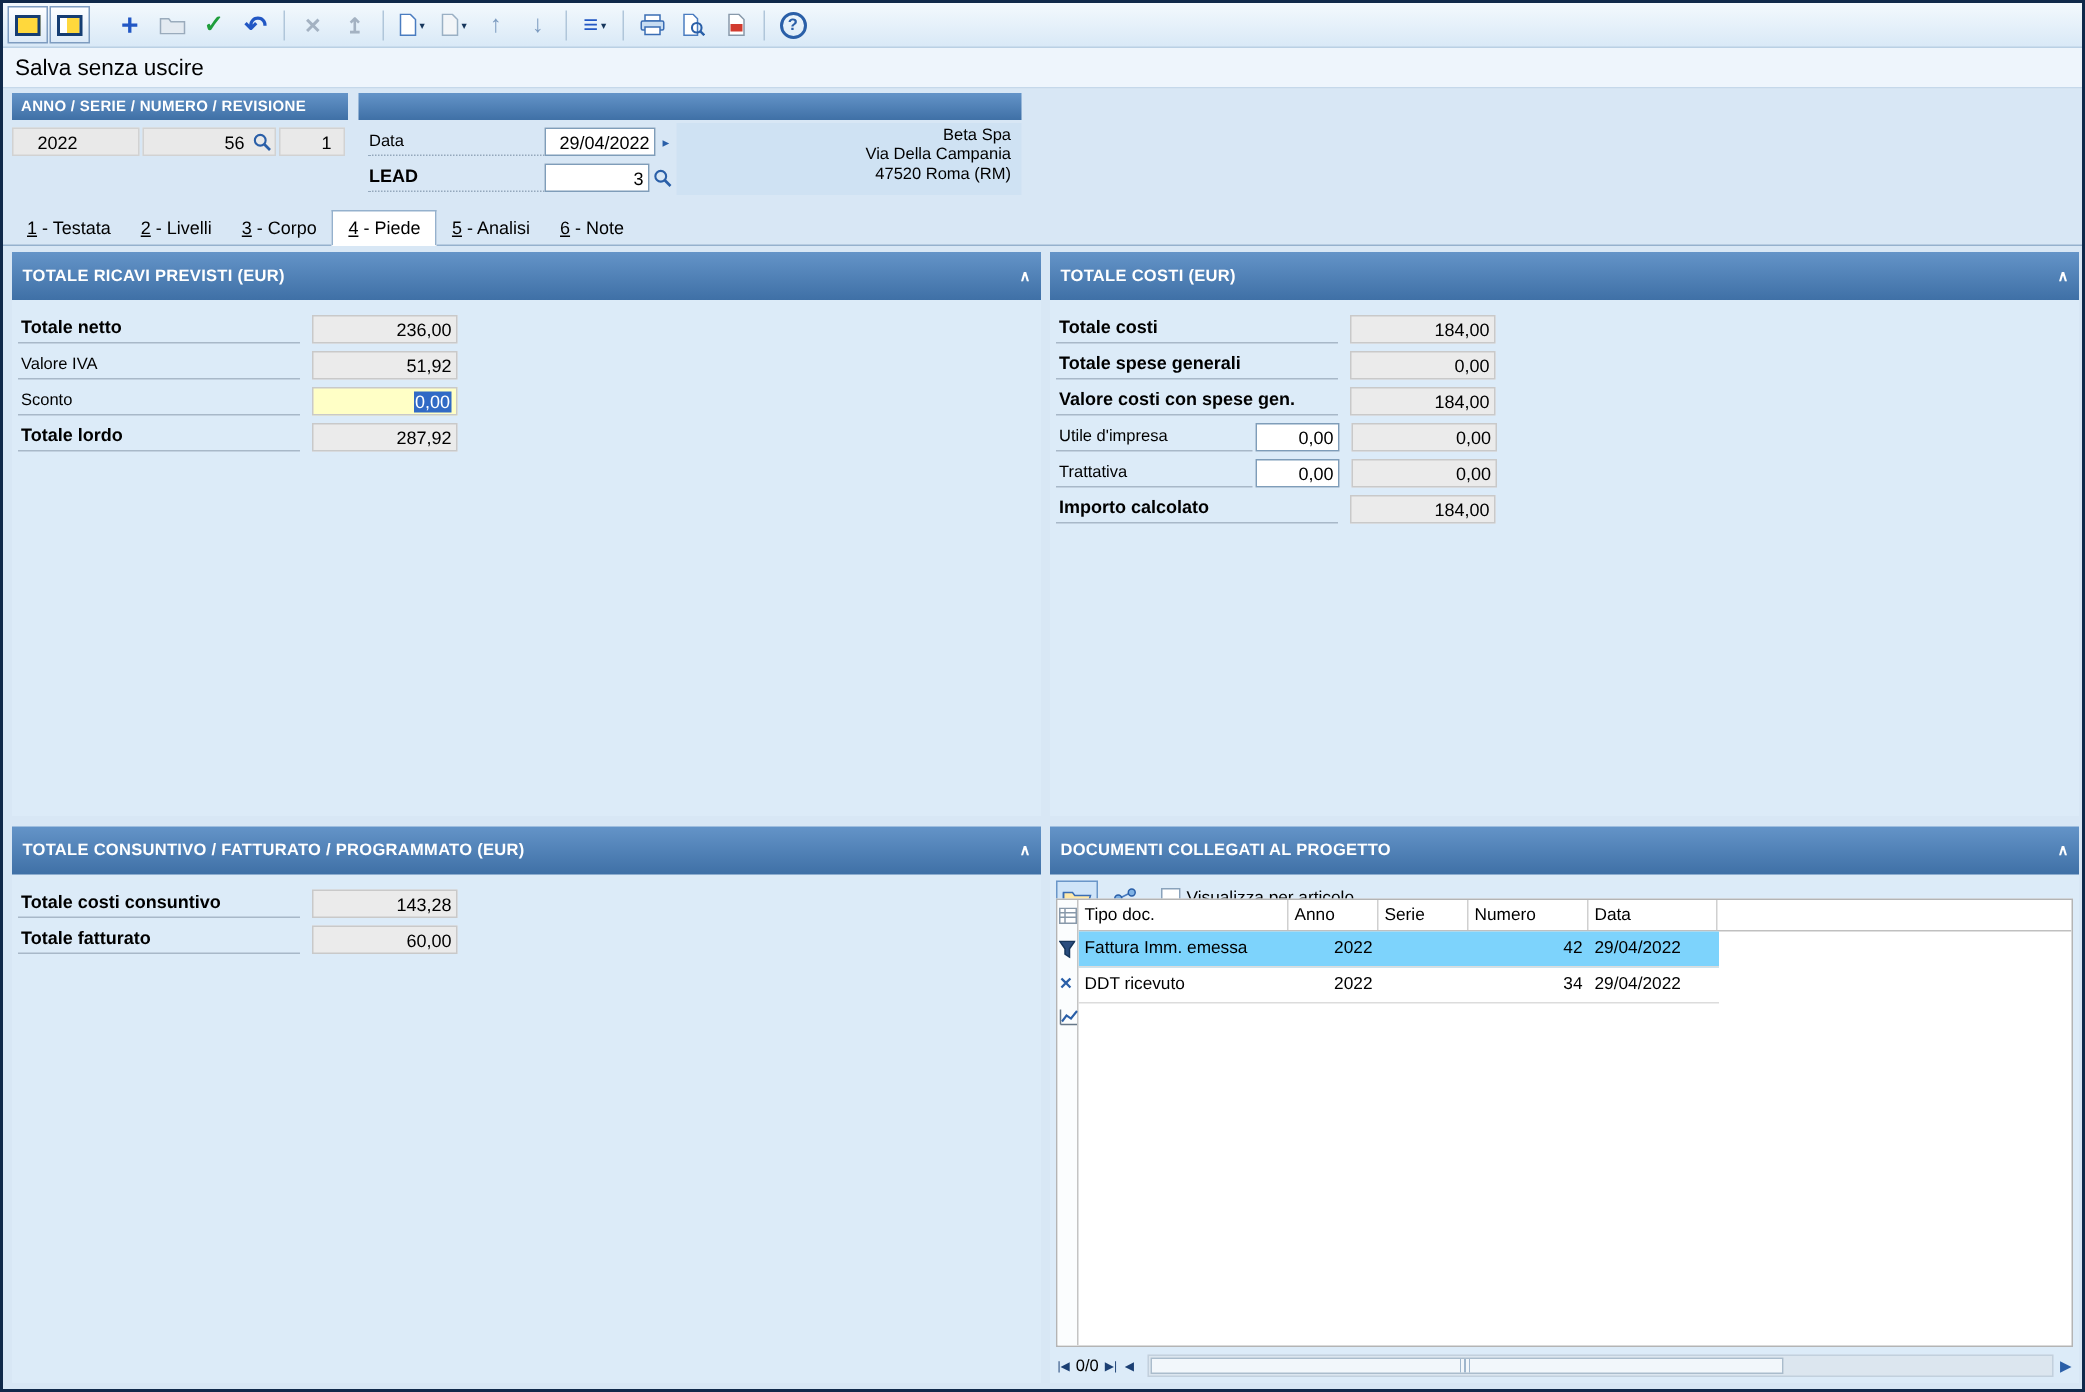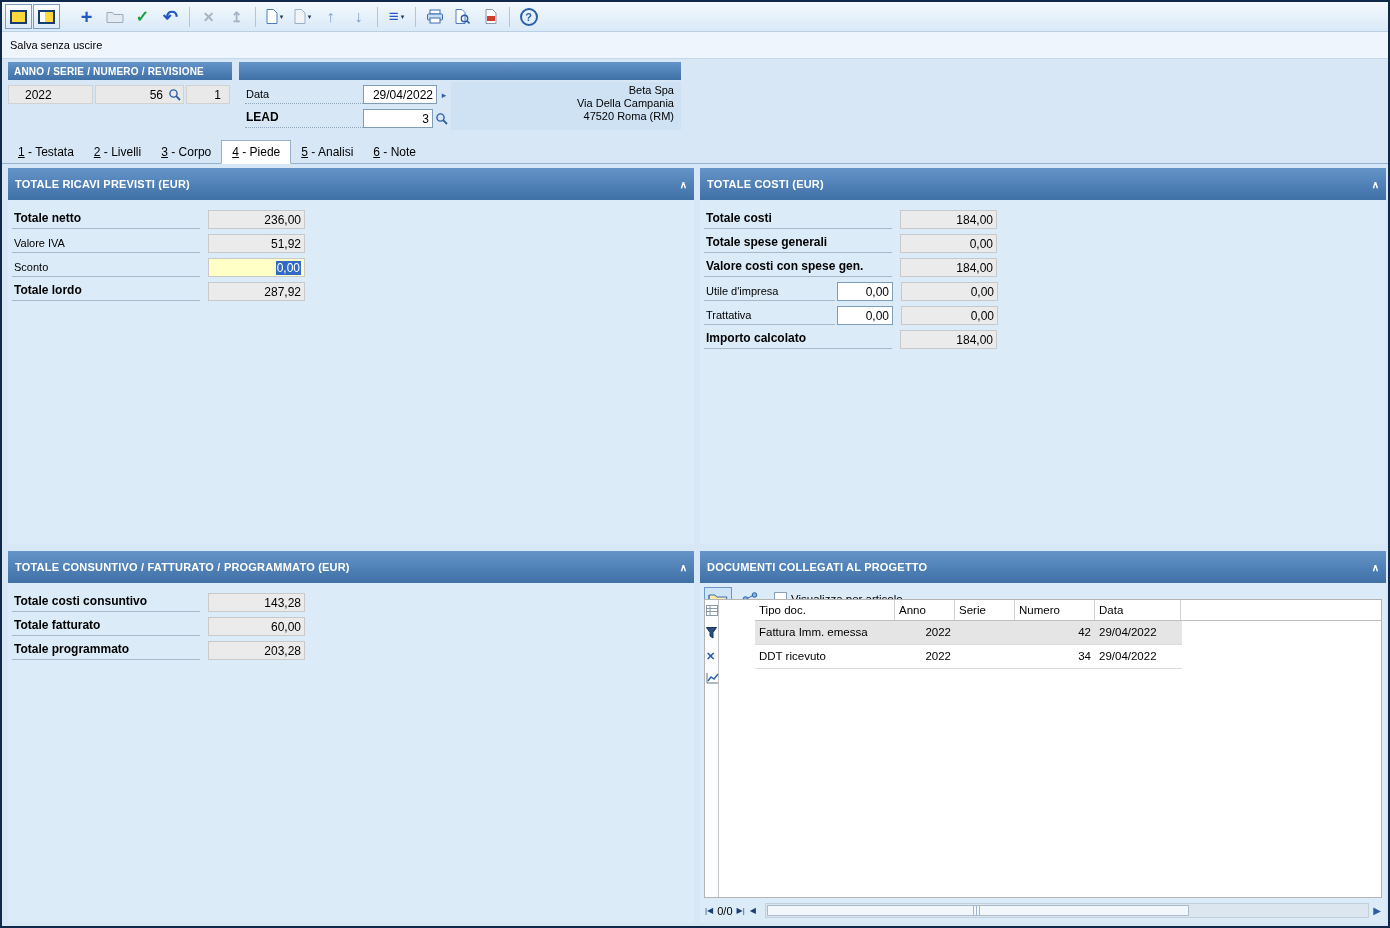--- a/index.html
+++ b/index.html
@@ -25,21 +25,21 @@
   .caret { font-size:7px; color:#16365c; margin-left:2px; }
   .help { width:18px; height:18px; border:2px solid #2a5fa8; border-radius:50%; color:#2a5fa8;
           font-size:11px; font-weight:bold; display:flex; align-items:center; justify-content:center; }
   .ybtn { border:1px solid #7e9cc0; background:linear-gradient(#fdfeff,#dceaf8); }
   .yico { width:17px; height:14px; background:#ffd83c; border:2px solid #153d72; display:block; }
   .yico.y2 { background:linear-gradient(90deg,#fff 0 5px,#ffd83c 5px); }
   .ml { margin-left:12px; }
 
   
   .statusbar { height:27px; background:#eef5fc; border-bottom:1px solid #c5d8ea;
-               display:flex; align-items:center; padding-left:8px; font-size:11px; }
+               display:flex; align-items:center; padding-left:8px; font-size:15px; }
 
   
   .bluebar { height:18px; background:linear-gradient(#6494c8,#3f70a6); color:#fff; font-size:10px;
              font-weight:bold; display:flex; align-items:center; padding:0 6px; letter-spacing:.2px; }
   .hdr-left { position:absolute; left:6px; top:60px; width:224px; }
   .idrow { display:flex; margin-top:5px; gap:2px; }
   .idcell { height:19px; background:#e9e9e9; border:1px solid #d2d2d2; font-size:12px;
             display:flex; align-items:center; }
   .c1 { width:85px; padding-left:16px; }
   .c2 { width:89px; justify-content:flex-end; padding-right:2px; gap:5px; }
@@ -95,28 +95,28 @@
           border:1px solid transparent; }
   .dbtn.on { background:#cfe4f8; border-color:#6a96c8; }
   .cb { width:13px; height:13px; background:#fff; border:1px solid #89a2bb; margin-left:6px; display:inline-block; }
   .cblabel { font-size:11.5px; }
   .dtable { position:absolute; left:4px; right:4px; top:48px; bottom:24px; background:#fff;
             border:1px solid #b4b4b4; display:flex; overflow:hidden; }
   .gutter { width:14px; border-right:1px solid #c4c4c4; position:relative; background:#fbfdfe; }
   .gico { position:absolute; left:1px; line-height:1; }
   .g1 { top:5px; } .g2 { top:27px; } .g3 { top:51px; color:#2a5fa8; font-size:11px; font-weight:bold; }
   .g4 { top:72px; }
-  .grid { flex:1; font-size:11.5px;margin-left:36px; }
+  .grid { flex:1; font-size:11.5px; }
   .ghead { display:flex; height:21px; border-bottom:1px solid #c0c0c0; }
   .gh { padding:4px 4px 0; border-right:1px solid #d0d0d0; overflow:hidden; white-space:nowrap; }
   .gh.fill { flex:1; border-right:none; }
   .c-tipo { width:140px; } .c-anno { width:60px; } .c-serie { width:60px; }
   .c-num { width:80px; } .c-data { width:86px; }
   .grow { display:flex; height:24px; width:427px; border-bottom:1px solid #dcdcdc; }
-  .grow.sel { background:#e5e5e5; }
+  .grow.sel { background:#7dd3fc; }
   .gc { padding:5px 4px 0; overflow:hidden; white-space:nowrap; }
   .gc.rnum { text-align:right; }
   .pager { position:absolute; left:4px; right:4px; bottom:3px; height:17px; display:flex;
            align-items:center; gap:3px; font-size:11px; }
   .pbtn { font-size:8px; color:#1b3f73; padding:0 1px; }
   .pbtn.right { color:#2a5fa8; font-size:10px; }
   .track { flex:1; height:15px; background:#dce6ef; border:1px solid #c2d0dd; margin-left:5px; position:relative; }
   .thumb { position:absolute; left:1px; top:1px; bottom:1px; width:70%; background:#f2f7fb;
            border:1px solid #aabccc; display:flex; align-items:center; justify-content:center; }
   .grip { width:9px; height:9px; background:repeating-linear-gradient(90deg,#9fb6cc 0 1px,transparent 1px 3px); }
@@ -327,24 +327,20 @@
       <button class="chev">∧</button>
     </div>
     <div class="pbody">
       <div class="frow">
           <span class="flabel b">Totale costi consuntivo</span>
           <div class="fval">143,28</div>
         </div>
       <div class="frow">
           <span class="flabel b">Totale fatturato</span>
           <div class="fval">60,00</div>
-        </div>
-      <div class="frow">
-          <span class="flabel b">Totale programmato</span>
-          <div class="fval">203,28</div>
         </div>
     </div>
   </div>
 
   <div class="panel p-doc">
     <div class="ph">
       <span>DOCUMENTI COLLEGATI AL PROGETTO</span>
       <button class="chev">∧</button>
     </div>
     <div class="docbar">

